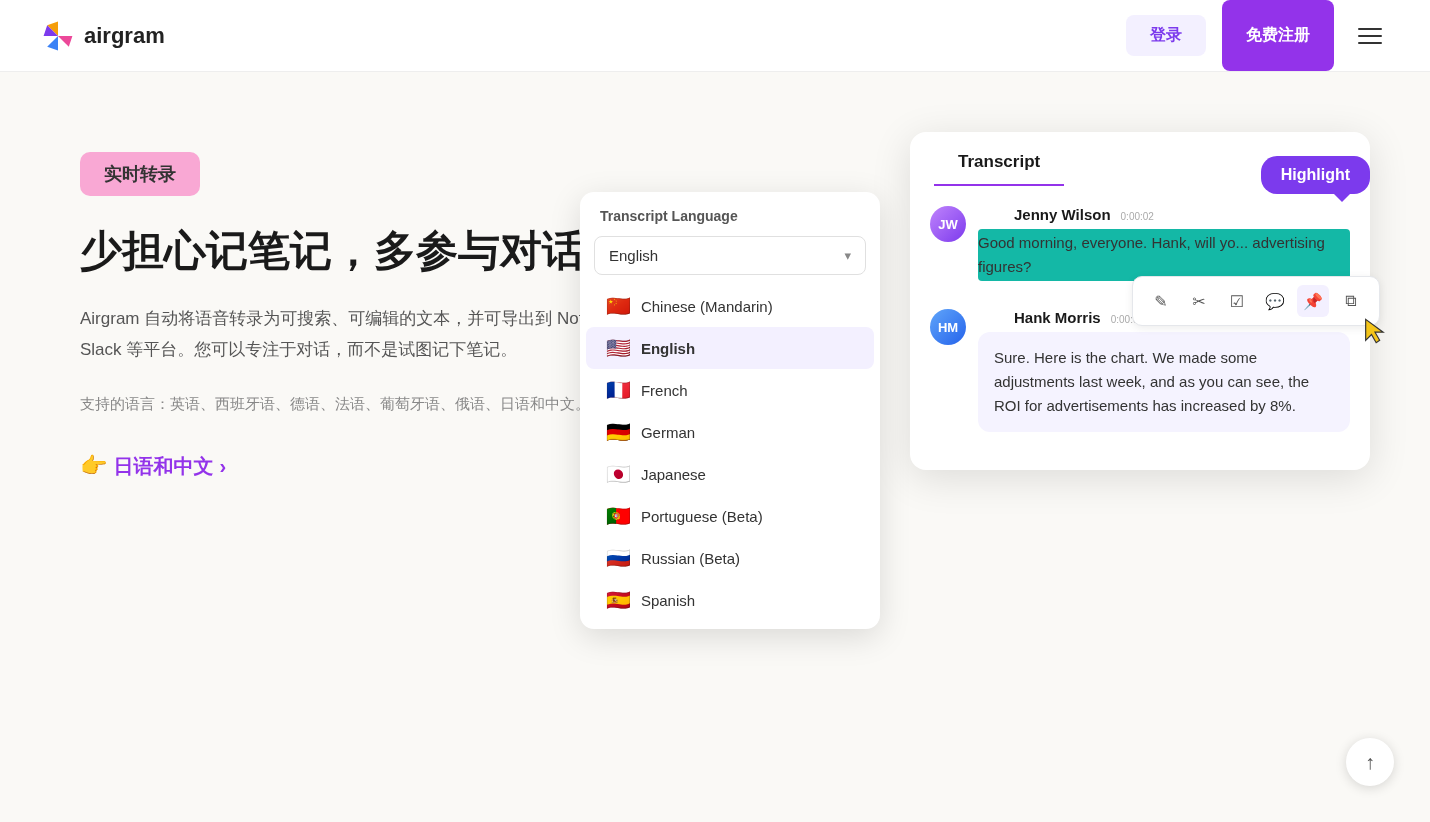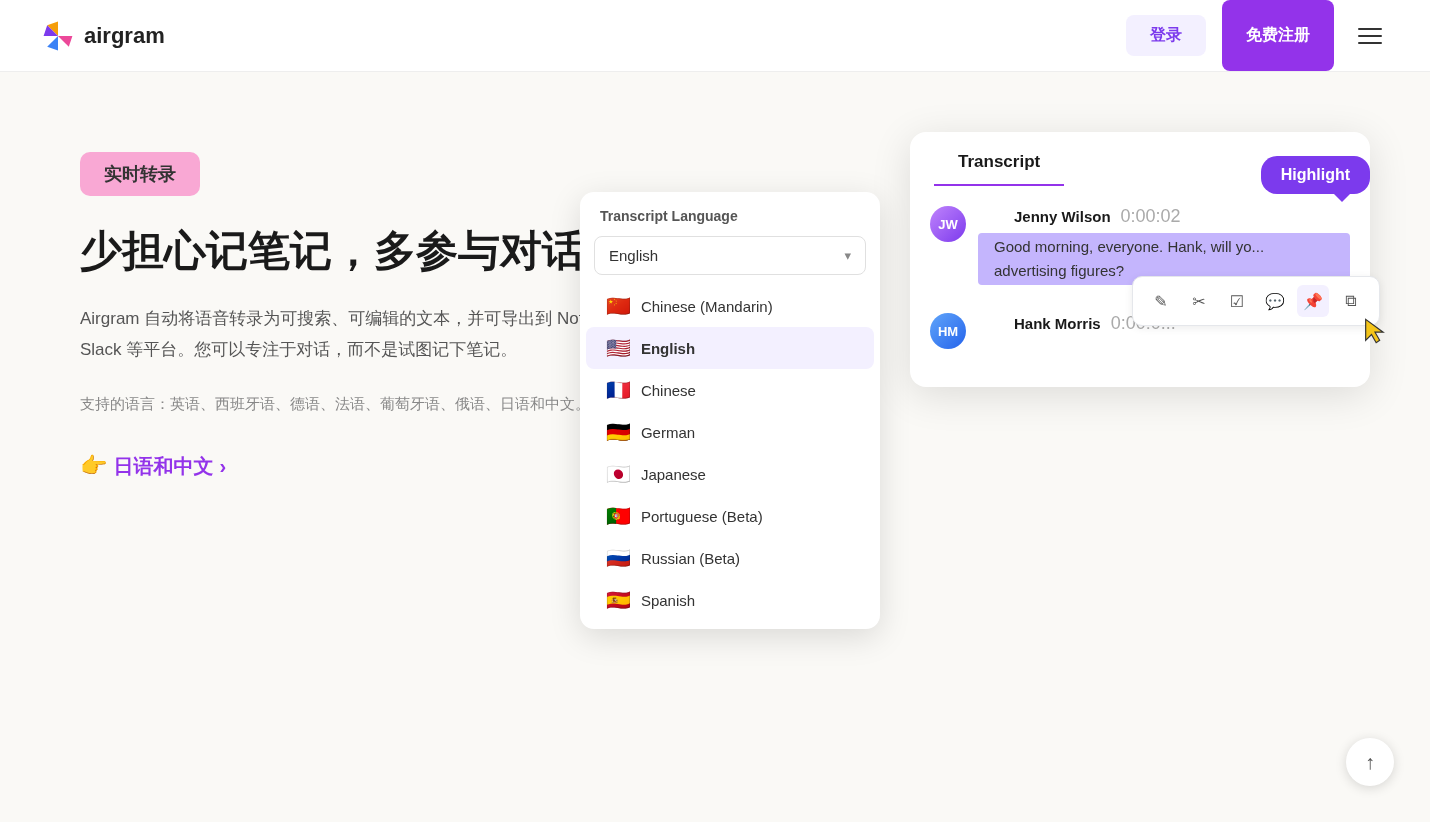--- a/index.html
+++ b/index.html
@@ -203,32 +203,32 @@
       gap: 10px;
       margin-bottom: 6px;
       margin-left: 36px;
     }
     .message-name {
       font-size: 15px;
       font-weight: 700;
       color: #1a1a1a;
     }
     .message-time {
-      font-size: 18px;
+      font-size: 10px;
       color: #aaa;
     }
     .message-text {
       font-size: 15px;
       color: #333;
       line-height: 1.6;
     }
     .message-text.highlighted {
-      background: #c4b5fd;
+      background: #14b8a6;
       border-radius: 4px;
-      padding: 2px 16px;
+      padding: 2px 0;
     }
     .hank-bubble {
       background: #f5f3ff;
       border-radius: 12px;
       padding: 14px 16px;
       margin-top: 2px;
     }
 
     
     .highlight-tooltip {
@@ -424,21 +424,21 @@
         <li class="lang-item">
           <span class="flag">🇨🇳</span>
           <span>Chinese (Mandarin)</span>
         </li>
         <li class="lang-item selected">
           <span class="flag">🇺🇸</span>
           <span>English</span>
         </li>
         <li class="lang-item">
           <span class="flag">🇫🇷</span>
-          <span>Chinese</span>
+          <span>French</span>
         </li>
         <li class="lang-item">
           <span class="flag">🇩🇪</span>
           <span>German</span>
         </li>
         <li class="lang-item">
           <span class="flag">🇯🇵</span>
           <span>Japanese</span>
         </li>
         <li class="lang-item">
@@ -492,20 +492,23 @@
           </div>
         </div>
 
         <div class="message-row" style="margin-top: 28px;">
           <div class="avatar avatar-hank">HM</div>
           <div class="message-content">
             <div class="message-meta">
               <span class="message-name">Hank Morris</span>
               <span class="message-time">0:00:0...</span>
             </div>
+            <div class="hank-bubble">
+              <div class="message-text">Sure. Here is the chart. We made some adjustments last week, and as you can see, the ROI for advertisements has increased by 8%.</div>
+            </div>
           </div>
         </div>
 
       </div>
     </div>
 
   </div>
 </section>
 
 <button class="scroll-top">↑</button>

